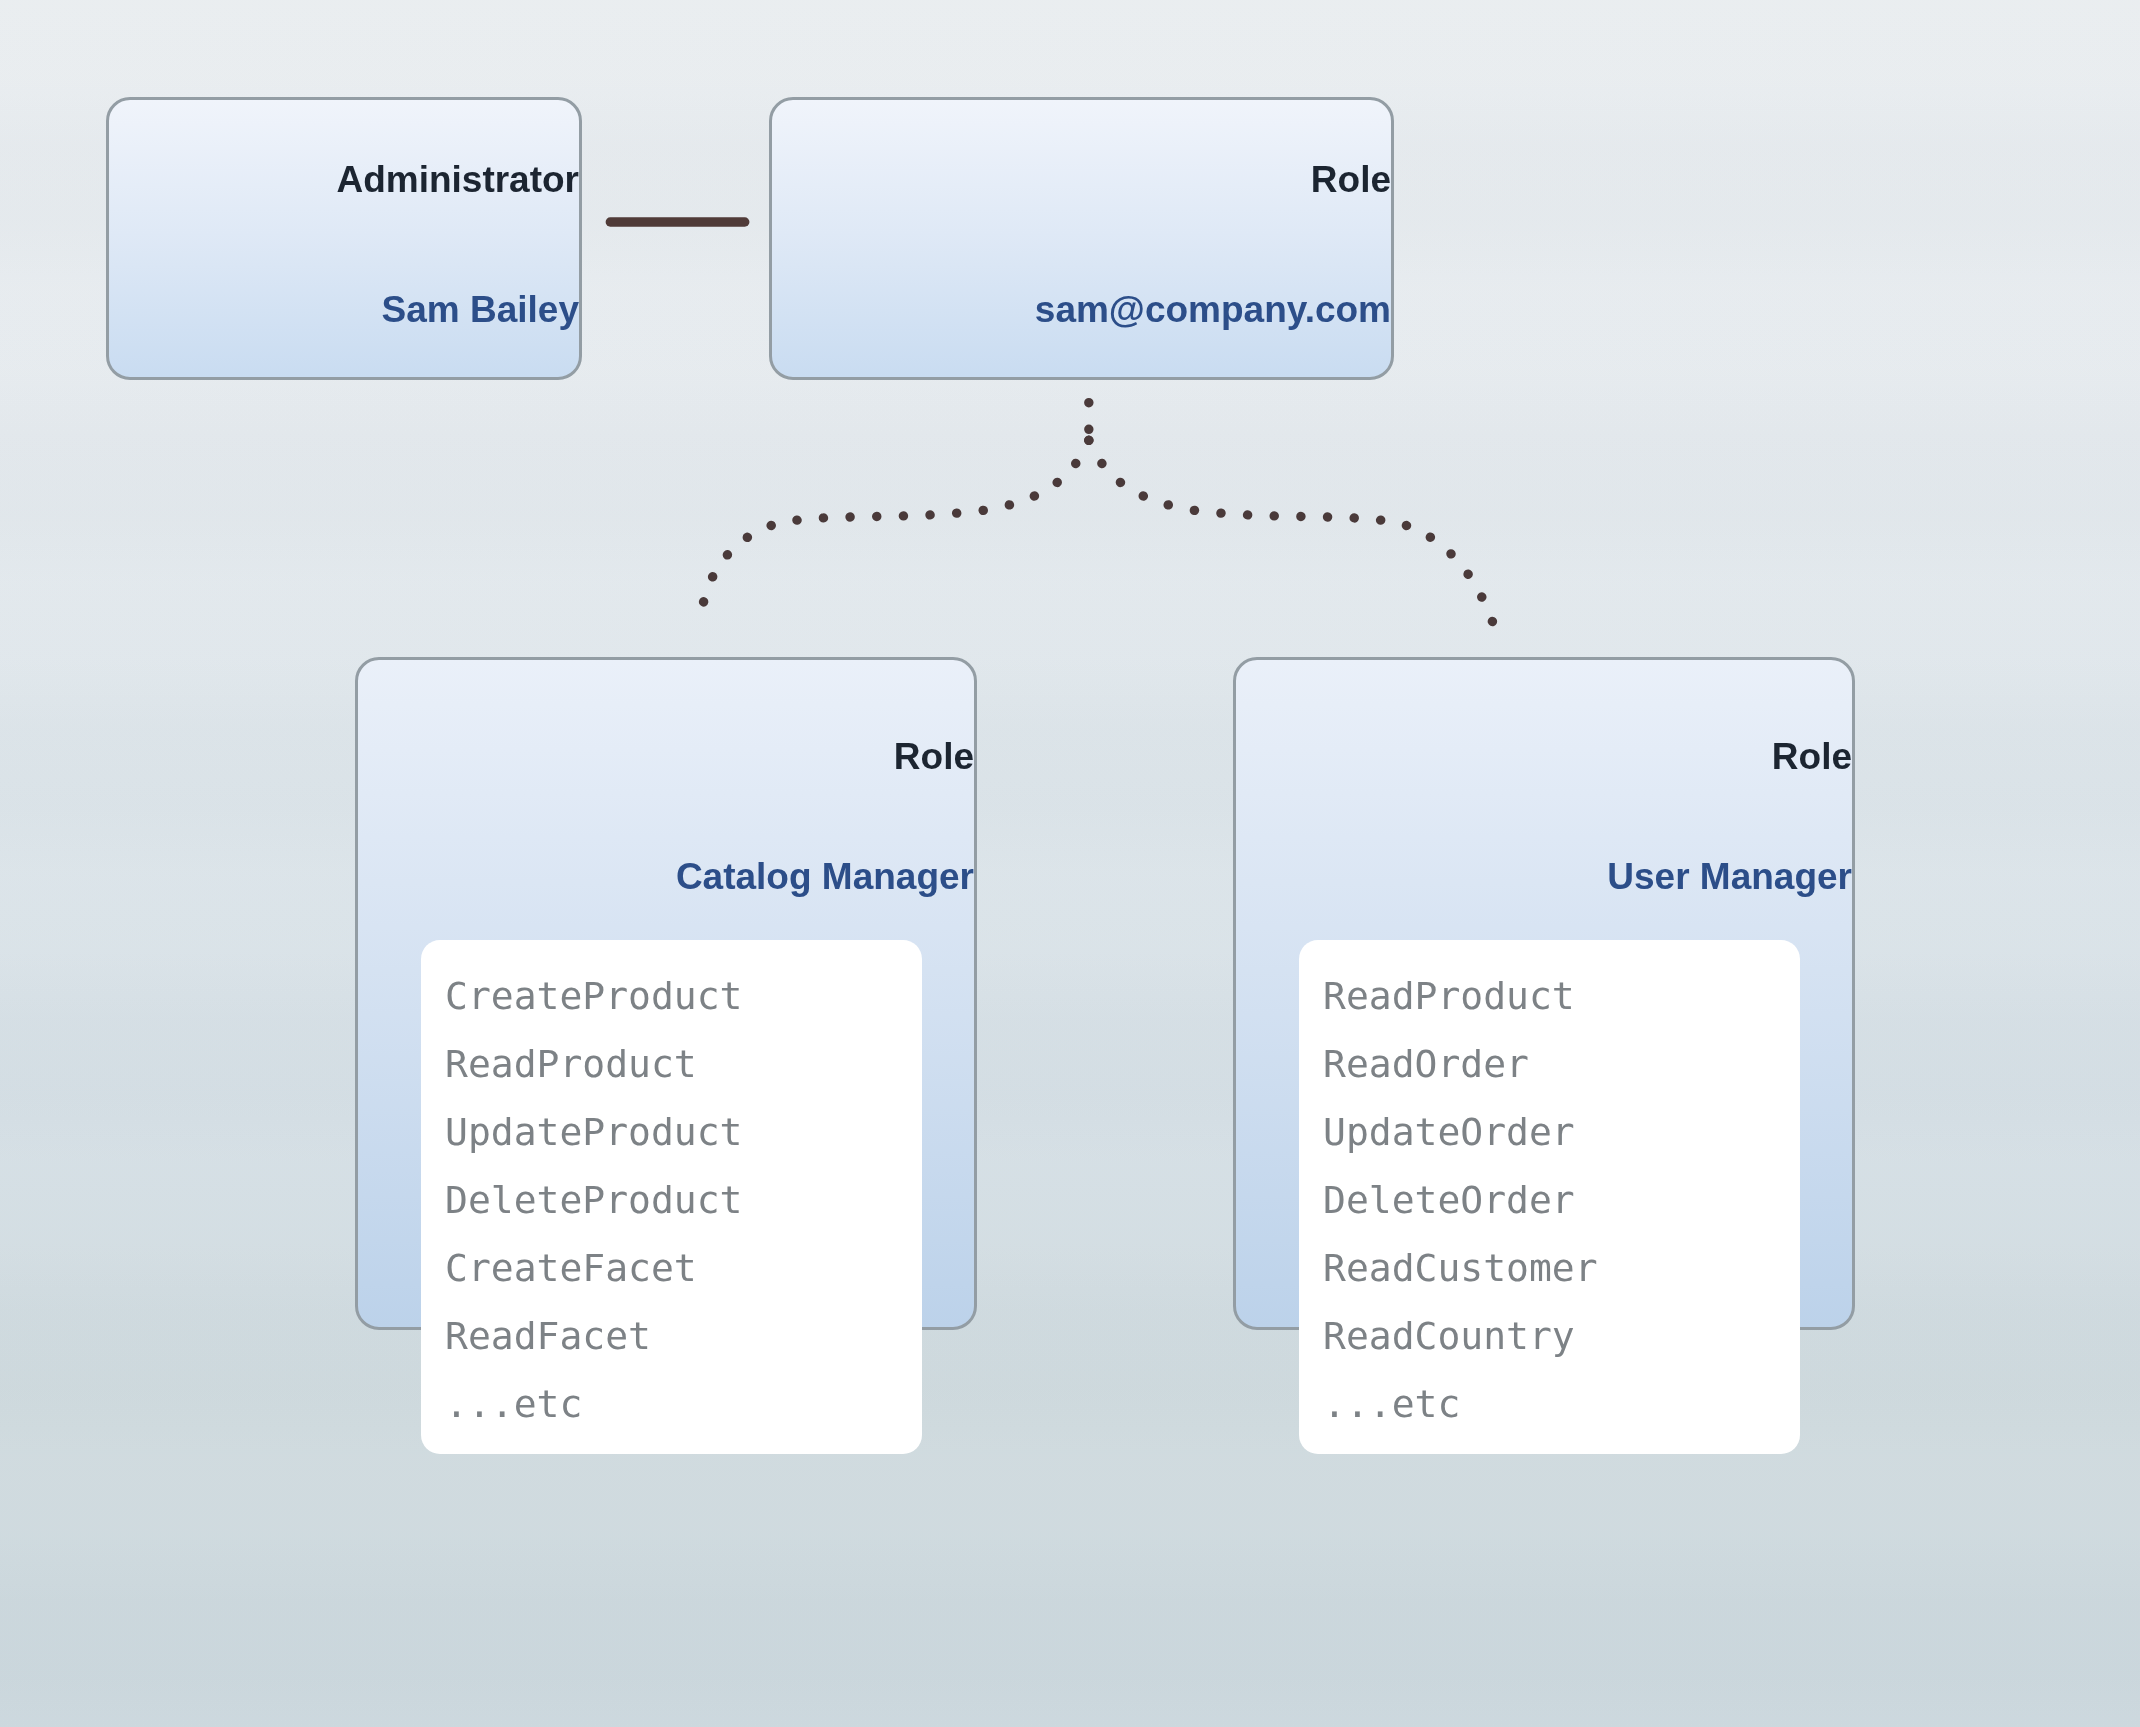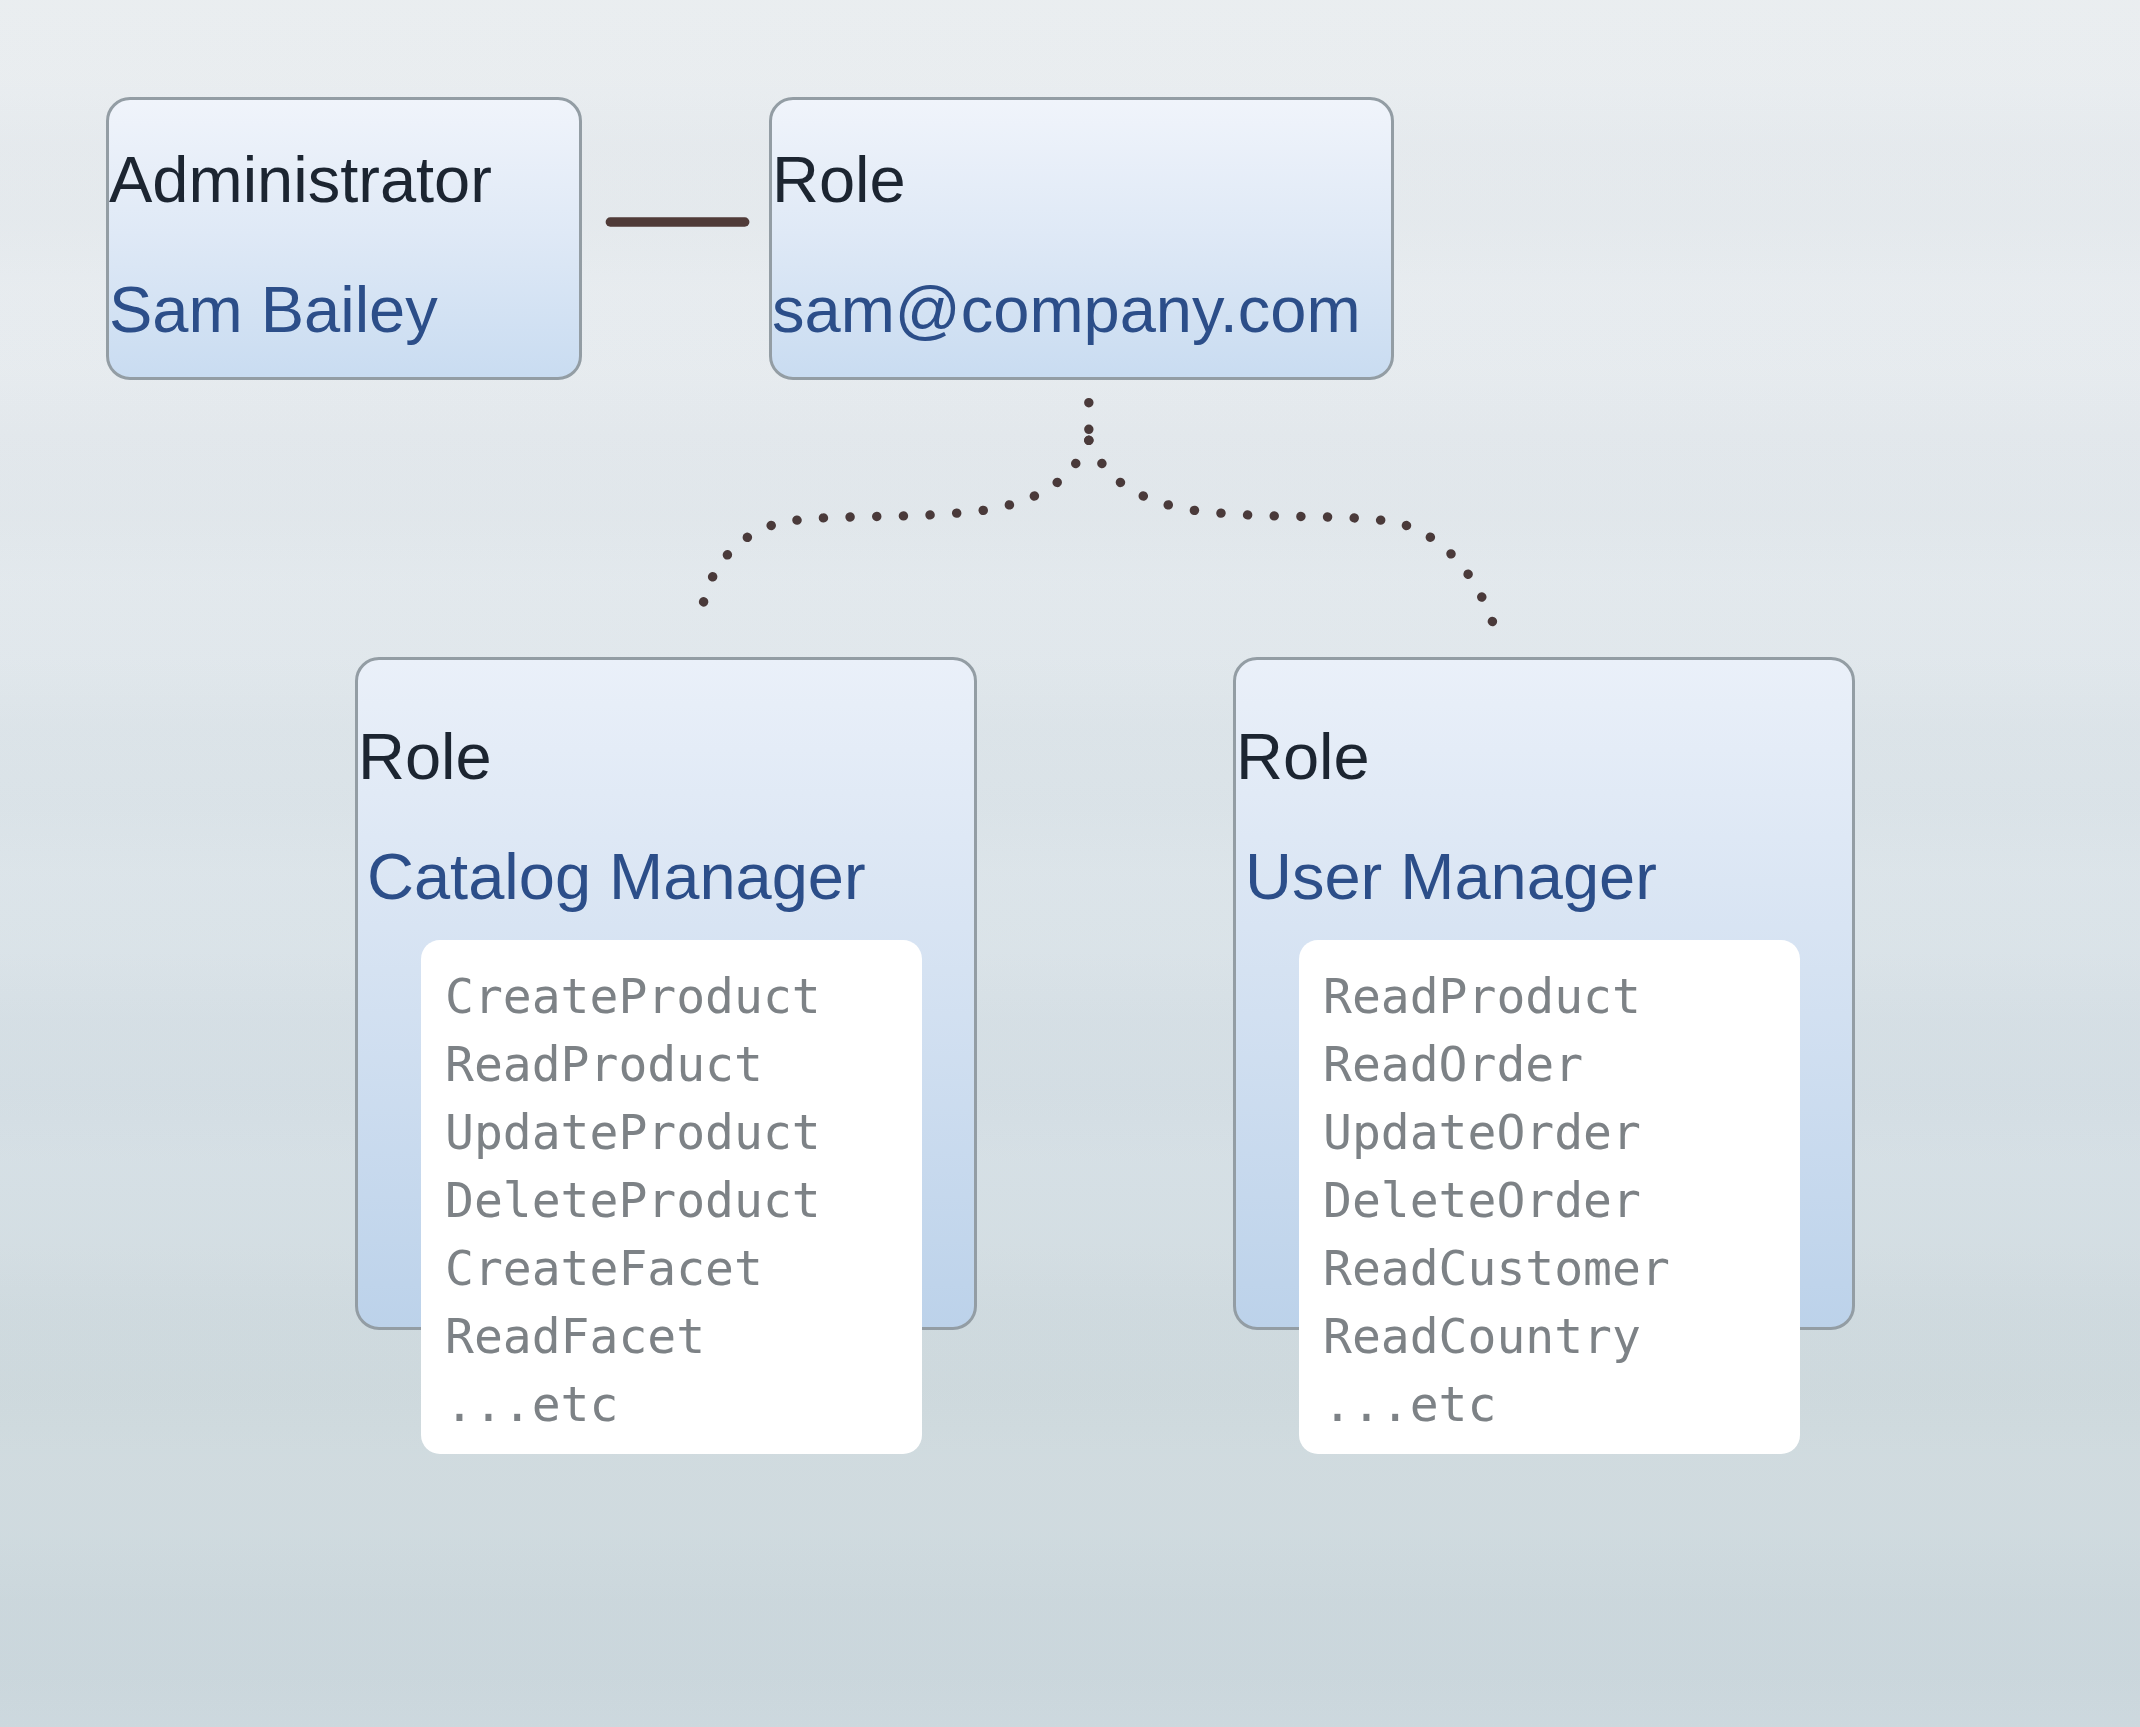--- a/index.html
+++ b/index.html
@@ -46,44 +46,44 @@
   .card-admin{left:106px;top:97px;width:476px;height:283px;}
   .card-user{left:769px;top:97px;width:625px;height:283px;}
   .card-role{
     width:622px;height:673px;top:657px;
     background:linear-gradient(180deg, var(--role-fill-top) 0%, #d8e4f3 40%, var(--role-fill-bottom) 100%);
   }
   .card-role-left{left:355px;}
   .card-role-right{left:1233px;}
   .card-title,.card-accent{
     position:absolute;left:0;right:0;
-    text-align:left;
+    text-align:right;
     height:57px;line-height:57px;
-    font-size:65px;font-weight:400;
+    font-size:37px;font-weight:700;
     white-space:nowrap;
   }
   .card-title{color:var(--card-title);}
   .card-accent{color:var(--card-accent-text);}
   .top-card-title{top:51px;}
   .top-card-accent{top:169px;margin-top:12px;}
   .role-card-title{top:68px;}
   .role-card-accent{top:188px;padding-left:9px;}
   .perm-panel{
     position:absolute;
     left:63px;top:280px;
     width:501px;height:514px;
     background:var(--panel-bg);
     border-radius:19px;
     box-sizing:border-box;
   }
   .perm-list{
     margin:0;
     padding:22px 8.6px 0 24px;
     font-family:"DejaVu Sans Mono","Liberation Mono",monospace;
-    font-size:48px;line-height:68px;
+    font-size:38px;line-height:68px;
     color:var(--permission-text);
     white-space:pre;
   }
 </style>
 </head>
 <body>
 
 <div class="canvas">
 
   <svg class="connectors" viewBox="0 0 2500 2018" xmlns="http://www.w3.org/2000/svg">

